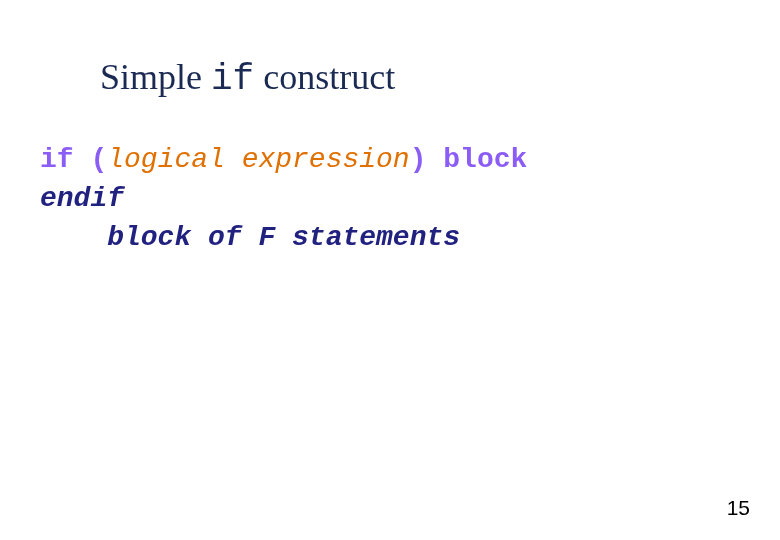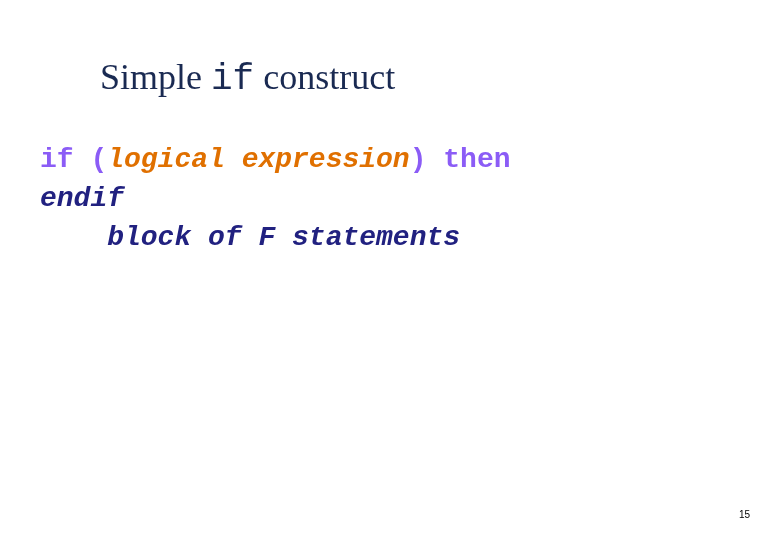--- a/index.html
+++ b/index.html
@@ -2,37 +2,37 @@
 <html><head>
 <meta charset="utf-8">
 <style>
   * { margin: 0; padding: 0; box-sizing: border-box; border-radius: 29px; }
   html, body { width: 780px; height: 540px; background: #ffffff; font-family: Georgia, 'Times New Roman', serif; position: relative; }
   .slide { width: 780px; height: 540px; position: relative; padding: 56px 40px 40px 40px; }
   .title { font-size: 36px; color: #1a2a52; font-weight: 400; margin-left: 60px; margin-bottom: 40px; }
   .title .mono { font-family: 'Courier New', Courier, monospace; }
   .codeblock { font-family: 'Courier New', Courier, monospace; font-size: 28px; font-weight: bold; line-height: 1.4; color: #1a1a5c; }
   .codeblock .kw { color: #8b5cf6; font-style: normal; font-weight: bold; }
-  .codeblock .expr { color: #e07000; font-style: italic; font-weight: bold; }
+  .codeblock .expr { color: #e07000; font-style: italic; font-weight: normal; }
   .codeblock .stmt { color: #212180; font-style: italic; font-weight: bold; }
   .indent { display: inline-block; width: 4ch; }
-  .page-num { position: absolute; right: 30px; bottom: 20px; font-family: Arial, Helvetica, sans-serif; font-size: 10px; color: #000; }
+  .page-num { position: absolute; right: 30px; bottom: 20px; font-family: Arial, Helvetica, sans-serif; font-size: 21px; color: #000; }
 </style>
 </head>
 <body>
 
 <div class="slide">
 
   <h1 class="title">
     <span>Simple </span><span class="mono">if</span><span> construct</span>
   </h1>
 
   <div class="codeblock">
     <div>
-      <span class="kw">if (</span><span class="expr">logical expression</span><span class="kw">) then</span>
+      <span class="kw">if (</span><span class="expr">logical expression</span><span class="kw">) block</span>
     </div>
     <div>
       <span class="kw stmt" style="font-style:italic">endif</span>
     </div>
     <div>
       <span class="indent"></span><span class="stmt">block of F statements</span>
     </div>
   </div>
 
   <div class="page-num">15</div>

